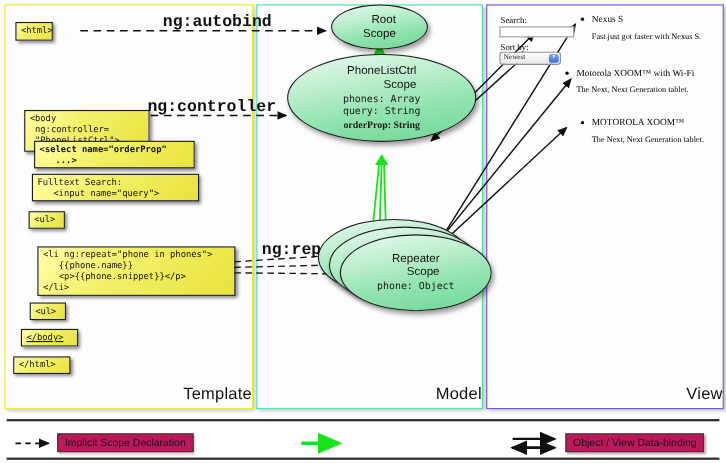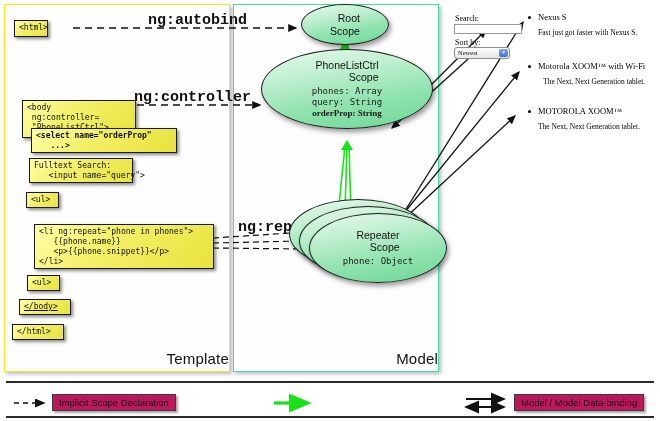--- a/index.html
+++ b/index.html
@@ -194,20 +194,23 @@
 </head>
 <body>
 
 <div id="stage">
 
   <div class="column" id="col-template">
     <div class="column-label">Template</div>
   </div>
   <div class="column" id="col-model">
     <div class="column-label">Model</div>
+  </div>
+  <div class="column" id="col-view">
+    <div class="column-label">View</div>
   </div>
 
   <svg id="wires" viewBox="0 0 660 421">
     <defs>
       <marker id="ah-black" markerWidth="7" markerHeight="7" refX="6" refY="3" orient="auto">
         <path d="M0,0 L7,3 L0,6 z" fill="#111"></path>
       </marker>
       <marker id="ah-black-start" markerWidth="7" markerHeight="7" refX="1" refY="3" orient="auto">
         <path d="M7,0 L0,3 L7,6 z" fill="#111"></path>
       </marker>
@@ -248,21 +251,21 @@
 
   <div class="codebox" style="left:14px;  top:20px;  width:34px;  height:17px;">&lt;html&gt;</div>
 
   <div class="codebox" style="left:22px;  top:86px;  width:114px; height:38px;margin-top:14px;">&lt;body
  ng:controller=
  "PhoneListCtrl"&gt;</div>
 
   <div class="codebox bold" style="left:31px; top:128px; width:146px; height:25px;">&lt;select name="orderProp"
    ...&gt;</div>
 
-  <div class="codebox" style="left:29px;  top:158px; width:104px; height:25px;">Fulltext Search:
+  <div class="codebox" style="left:29px;  top:158px; width:152px; height:25px;">Fulltext Search:
    &lt;input name="query"&gt;</div>
 
   <div class="codebox" style="left:26px;  top:192px; width:33px;  height:16px;">&lt;ul&gt;</div>
 
   <div class="codebox" style="left:34px;  top:224px; width:180px; height:45px;">&lt;li ng:repeat="phone in phones"&gt;
    {{phone.name}}
    &lt;p&gt;{{phone.snippet}}&lt;/p&gt;
 &lt;/li&gt;</div>
 
   <div class="codebox" style="left:27px;  top:275px; width:33px;  height:16px;">&lt;ul&gt;</div>
@@ -302,31 +305,31 @@
     <span>Newest</span>
     <span class="sel-btn">▾</span>
   </div>
 
   <div class="phone-item" style="left:538px; top:12px;">
     <div class="phone-bullet"></div>
     <div class="phone-name">Nexus S</div>
     <div class="phone-snippet">Fast just got faster with Nexus S.</div>
   </div>
 
-  <div class="phone-item" style="left:538px; top:61px;text-align:right;">
+  <div class="phone-item" style="left:524px; top:61px;">
     <div class="phone-bullet"></div>
     <div class="phone-name">Motorola XOOM™ with Wi-Fi</div>
     <div class="phone-snippet">The Next, Next Generation tablet.</div>
   </div>
 
   <div class="phone-item" style="left:538px; top:106px;">
     <div class="phone-bullet"></div>
     <div class="phone-name">MOTOROLA XOOM™</div>
     <div class="phone-snippet">The Next, Next Generation tablet.</div>
   </div>
 
   <div id="legend-divider-top"></div>
   <div id="legend-divider-bottom"></div>
 
   <div class="legend-box" style="left:52px;  top:394px;">Implicit Scope Declaration</div>
-  <div class="legend-box" style="left:514px; top:394px;">Model / Model Data-binding</div>
+  <div class="legend-box" style="left:514px; top:394px;">Object / View Data-binding</div>
 
 </div>
 
 </body></html>

